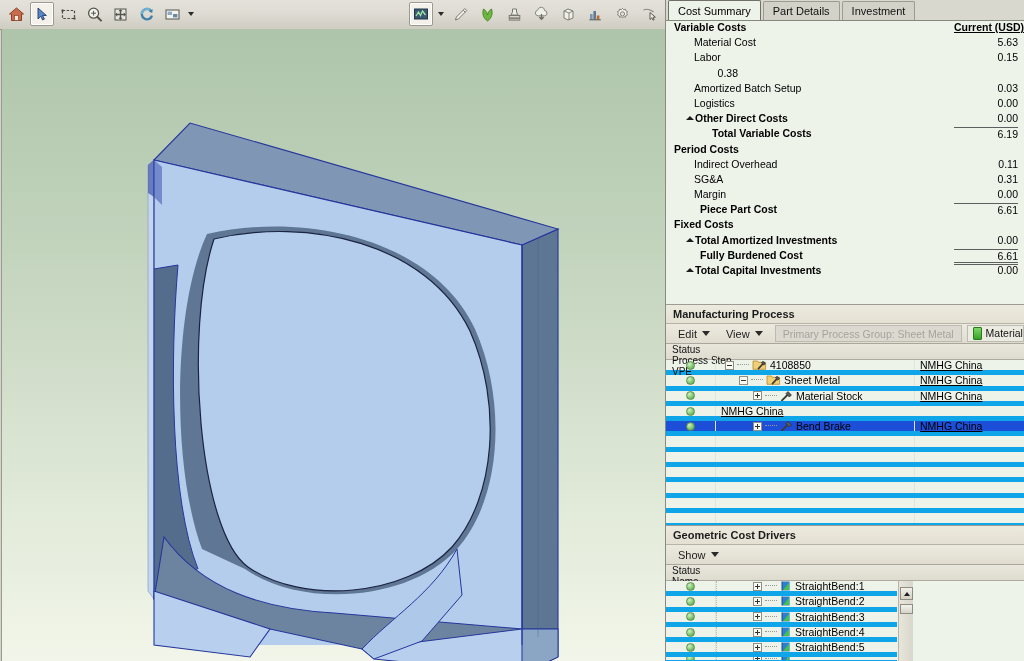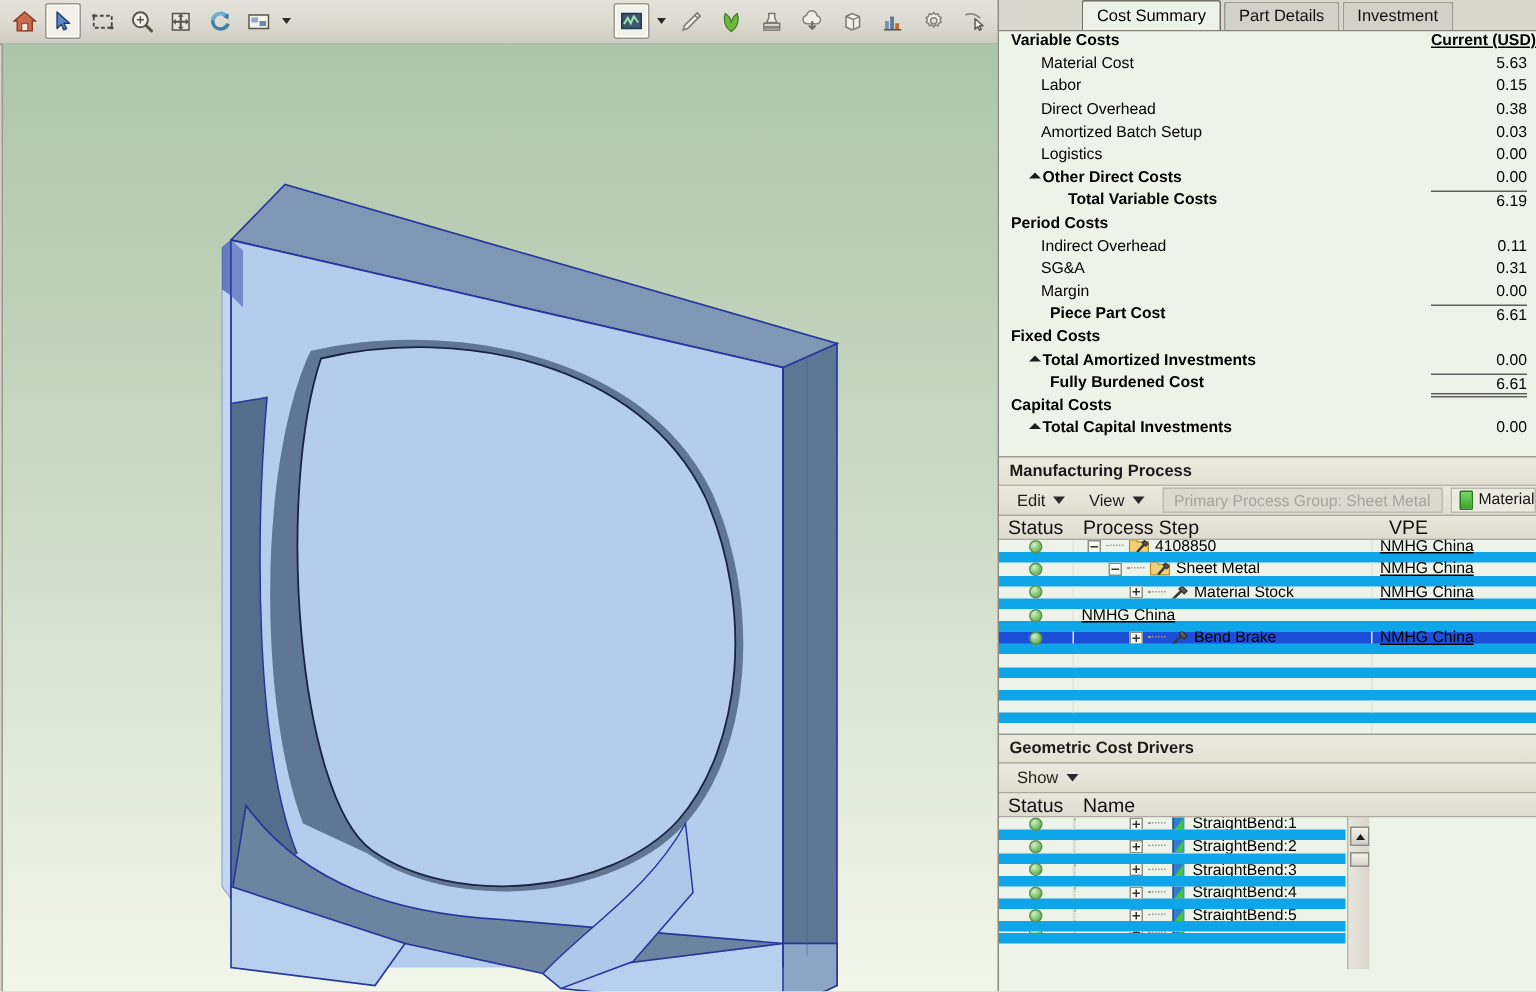--- a/index.html
+++ b/index.html
@@ -30,21 +30,21 @@
     background:linear-gradient(180deg,#aec5ab 0%,#bdd0b8 26%,#cfdcc8 52%,#e2ead9 76%,#f2f6ea 100%);
     border-left:1px solid #9a9a92;overflow:hidden;}
   .viewport svg{display:block;}
 
   
   .right{position:absolute;left:665px;top:0;width:359px;height:661px;background:#eef3ea;
          border-left:1px solid #8a8a82;box-sizing:border-box;}
 
   
   .tabbar{position:relative;height:20px;background:#d9d8cf;border-bottom:1px solid #878780;}
-  .tabs{display:flex;height:20px;align-items:flex-end;padding-left:2px;justify-content:center;}
+  .tabs{display:flex;height:20px;align-items:flex-end;padding-left:2px;}
   .tab{height:19px;line-height:19px;padding:0 9px;font-size:11px;color:#111;
        background:#d3d2c9;border:1px solid #9b9b92;border-bottom:none;margin-right:2px;
        border-radius:2px 2px 0 0;box-sizing:border-box;}
   .tab.active{background:#eef3ea;border-color:#6f6f68;color:#000;height:20px;line-height:20px;}
 
   
   .cost{position:relative;height:283px;background:#eef3ea;overflow:hidden;}
   .crow{display:flex;align-items:flex-start;height:15.2px;padding:0 6px 0 8px;font-size:10.5px;}
   .crow .lbl{flex:1;white-space:nowrap;}
   .crow .val{width:64px;text-align:right;white-space:nowrap;}
@@ -73,45 +73,45 @@
   .chip{height:17px;line-height:17px;padding:0 7px;font-size:10.5px;color:#a5a49c;
         background:#dcdad0;border:1px solid #bdbbb1;margin-left:4px;white-space:nowrap;
         box-sizing:border-box;}
   .chip2{height:17px;line-height:17px;padding:0 5px;font-size:10.5px;color:#141414;
          background:#ecebe2;border:1px solid #bdbbb1;margin-left:5px;white-space:nowrap;
          display:flex;align-items:center;gap:4px;box-sizing:border-box;overflow:hidden;}
   .matico{width:7px;height:11px;background:linear-gradient(180deg,#7fd66a,#35a326);
           border:1px solid #2b7a20;border-radius:1px;flex:none;}
 
   
-  .thead{display:flex;height:15px;align-items:flex-end;font-size:13px;color:#111;
+  .thead{display:flex;height:15px;align-items:flex-start;font-size:10px;color:#111;
          background:linear-gradient(180deg,#e9e7dc 0%,#dedbcf 100%);
-         border-bottom:1px solid #adab9f;}
+         border-bottom:1px solid #adab9f;flex-direction:column;}
   .thead .c{padding-left:6px;box-sizing:border-box;}
   .tbody{background:#eef3ea;}
   .trow{display:flex;height:15.3px;align-items:center;font-size:10.5px;
-        border-bottom:7px solid #0ea5e9;box-sizing:border-box;}
+        border-bottom:5px solid #0ea5e9;box-sizing:border-box;}
   .trow.sel{background:#1d4ed8;}
   .cstatus{width:50px;display:flex;justify-content:center;align-items:center;
            border-right:1px solid #dfe6da;height:100%;box-sizing:border-box;}
   .led{width:9px;height:9px;border-radius:50%;
        background:radial-gradient(circle at 34% 30%,#d2f0c6 0%,#8fcf7c 45%,#4e9a43 100%);
        border:1px solid #5c8f51;box-sizing:border-box;}
   .cstep{flex:1;display:flex;align-items:center;gap:3px;padding-left:4px;height:100%;
          border-right:1px solid #dfe6da;box-sizing:border-box;overflow:hidden;white-space:nowrap;}
   .cvpe{width:104px;padding-left:5px;white-space:nowrap;text-decoration:underline;}
   .exp{width:9px;height:9px;border:1px solid #8f8f86;background:#fbfbf6;flex:none;
        position:relative;box-sizing:border-box;}
   .exp:before{content:"";position:absolute;left:1px;top:3px;width:5px;height:1px;background:#333;}
   .exp.plus:after{content:"";position:absolute;left:3px;top:1px;width:1px;height:5px;background:#333;}
   .dots{width:12px;height:1px;border-top:1px dotted #9a9a92;flex:none;}
   .sp{flex:none;}
 
   
-  .gcd{position:absolute;left:0;right:0;bottom:0;height:172px;}
+  .gcd{position:absolute;left:0;right:0;bottom:0;height:136px;}
   .gcdwrap{position:relative;height:101px;}
   .gname{flex:1;display:flex;align-items:center;gap:3px;padding-left:4px;height:100%;overflow:hidden;white-space:nowrap;}
   .gsep{width:1px;height:100%;border-left:1px dotted #b9bdb4;}
   .gtable{position:absolute;left:0;top:0;width:245px;}
   .gbg{position:absolute;left:0;top:0;width:231px;height:101px;background:#eef3ea;}
   .scroll{position:absolute;left:232px;top:0;width:15px;height:101px;
           background:linear-gradient(90deg,#e8e6dc,#d8d6ca);border-left:1px solid #b8b6aa;
           border-right:1px solid #b8b6aa;}
   .sbtn{position:absolute;left:1px;top:6px;width:13px;height:13px;
         background:linear-gradient(180deg,#f2f1ea,#d2d0c4);border:1px solid #8d8d84;
@@ -307,21 +307,20 @@
       <div id="cost-rows">
           <div class="crow i1">
             <span class="lbl"><span>Material Cost</span></span>
             <span class="val">5.63</span>
           </div>
           <div class="crow i1">
             <span class="lbl"><span>Labor</span></span>
             <span class="val">0.15</span>
           </div>
           <div class="crow i1">
-            <span class="lbl"><span>Direct Overhead</span></span>
             <span class="val">0.38</span>
           </div>
           <div class="crow i1">
             <span class="lbl"><span>Amortized Batch Setup</span></span>
             <span class="val">0.03</span>
           </div>
           <div class="crow i1">
             <span class="lbl"><span>Logistics</span></span>
             <span class="val">0.00</span>
           </div>
@@ -357,24 +356,20 @@
             <span class="lbl"><span>Fixed Costs</span></span>
             <span class="val"></span>
           </div>
           <div class="crow i2">
             <span class="lbl"><span class="tri"></span><span>Total Amortized Investments</span></span>
             <span class="val">0.00</span>
           </div>
           <div class="crow i4 rule dblrule">
             <span class="lbl"><span>Fully Burdened Cost</span></span>
             <span class="val">6.61</span>
-          </div>
-          <div class="crow head">
-            <span class="lbl"><span>Capital Costs</span></span>
-            <span class="val"></span>
           </div>
           <div class="crow i2">
             <span class="lbl"><span class="tri"></span><span>Total Capital Investments</span></span>
             <span class="val">0.00</span>
           </div>
         </div>
     </div>
 
     <div>
       <div class="ph">Manufacturing Process</div>

